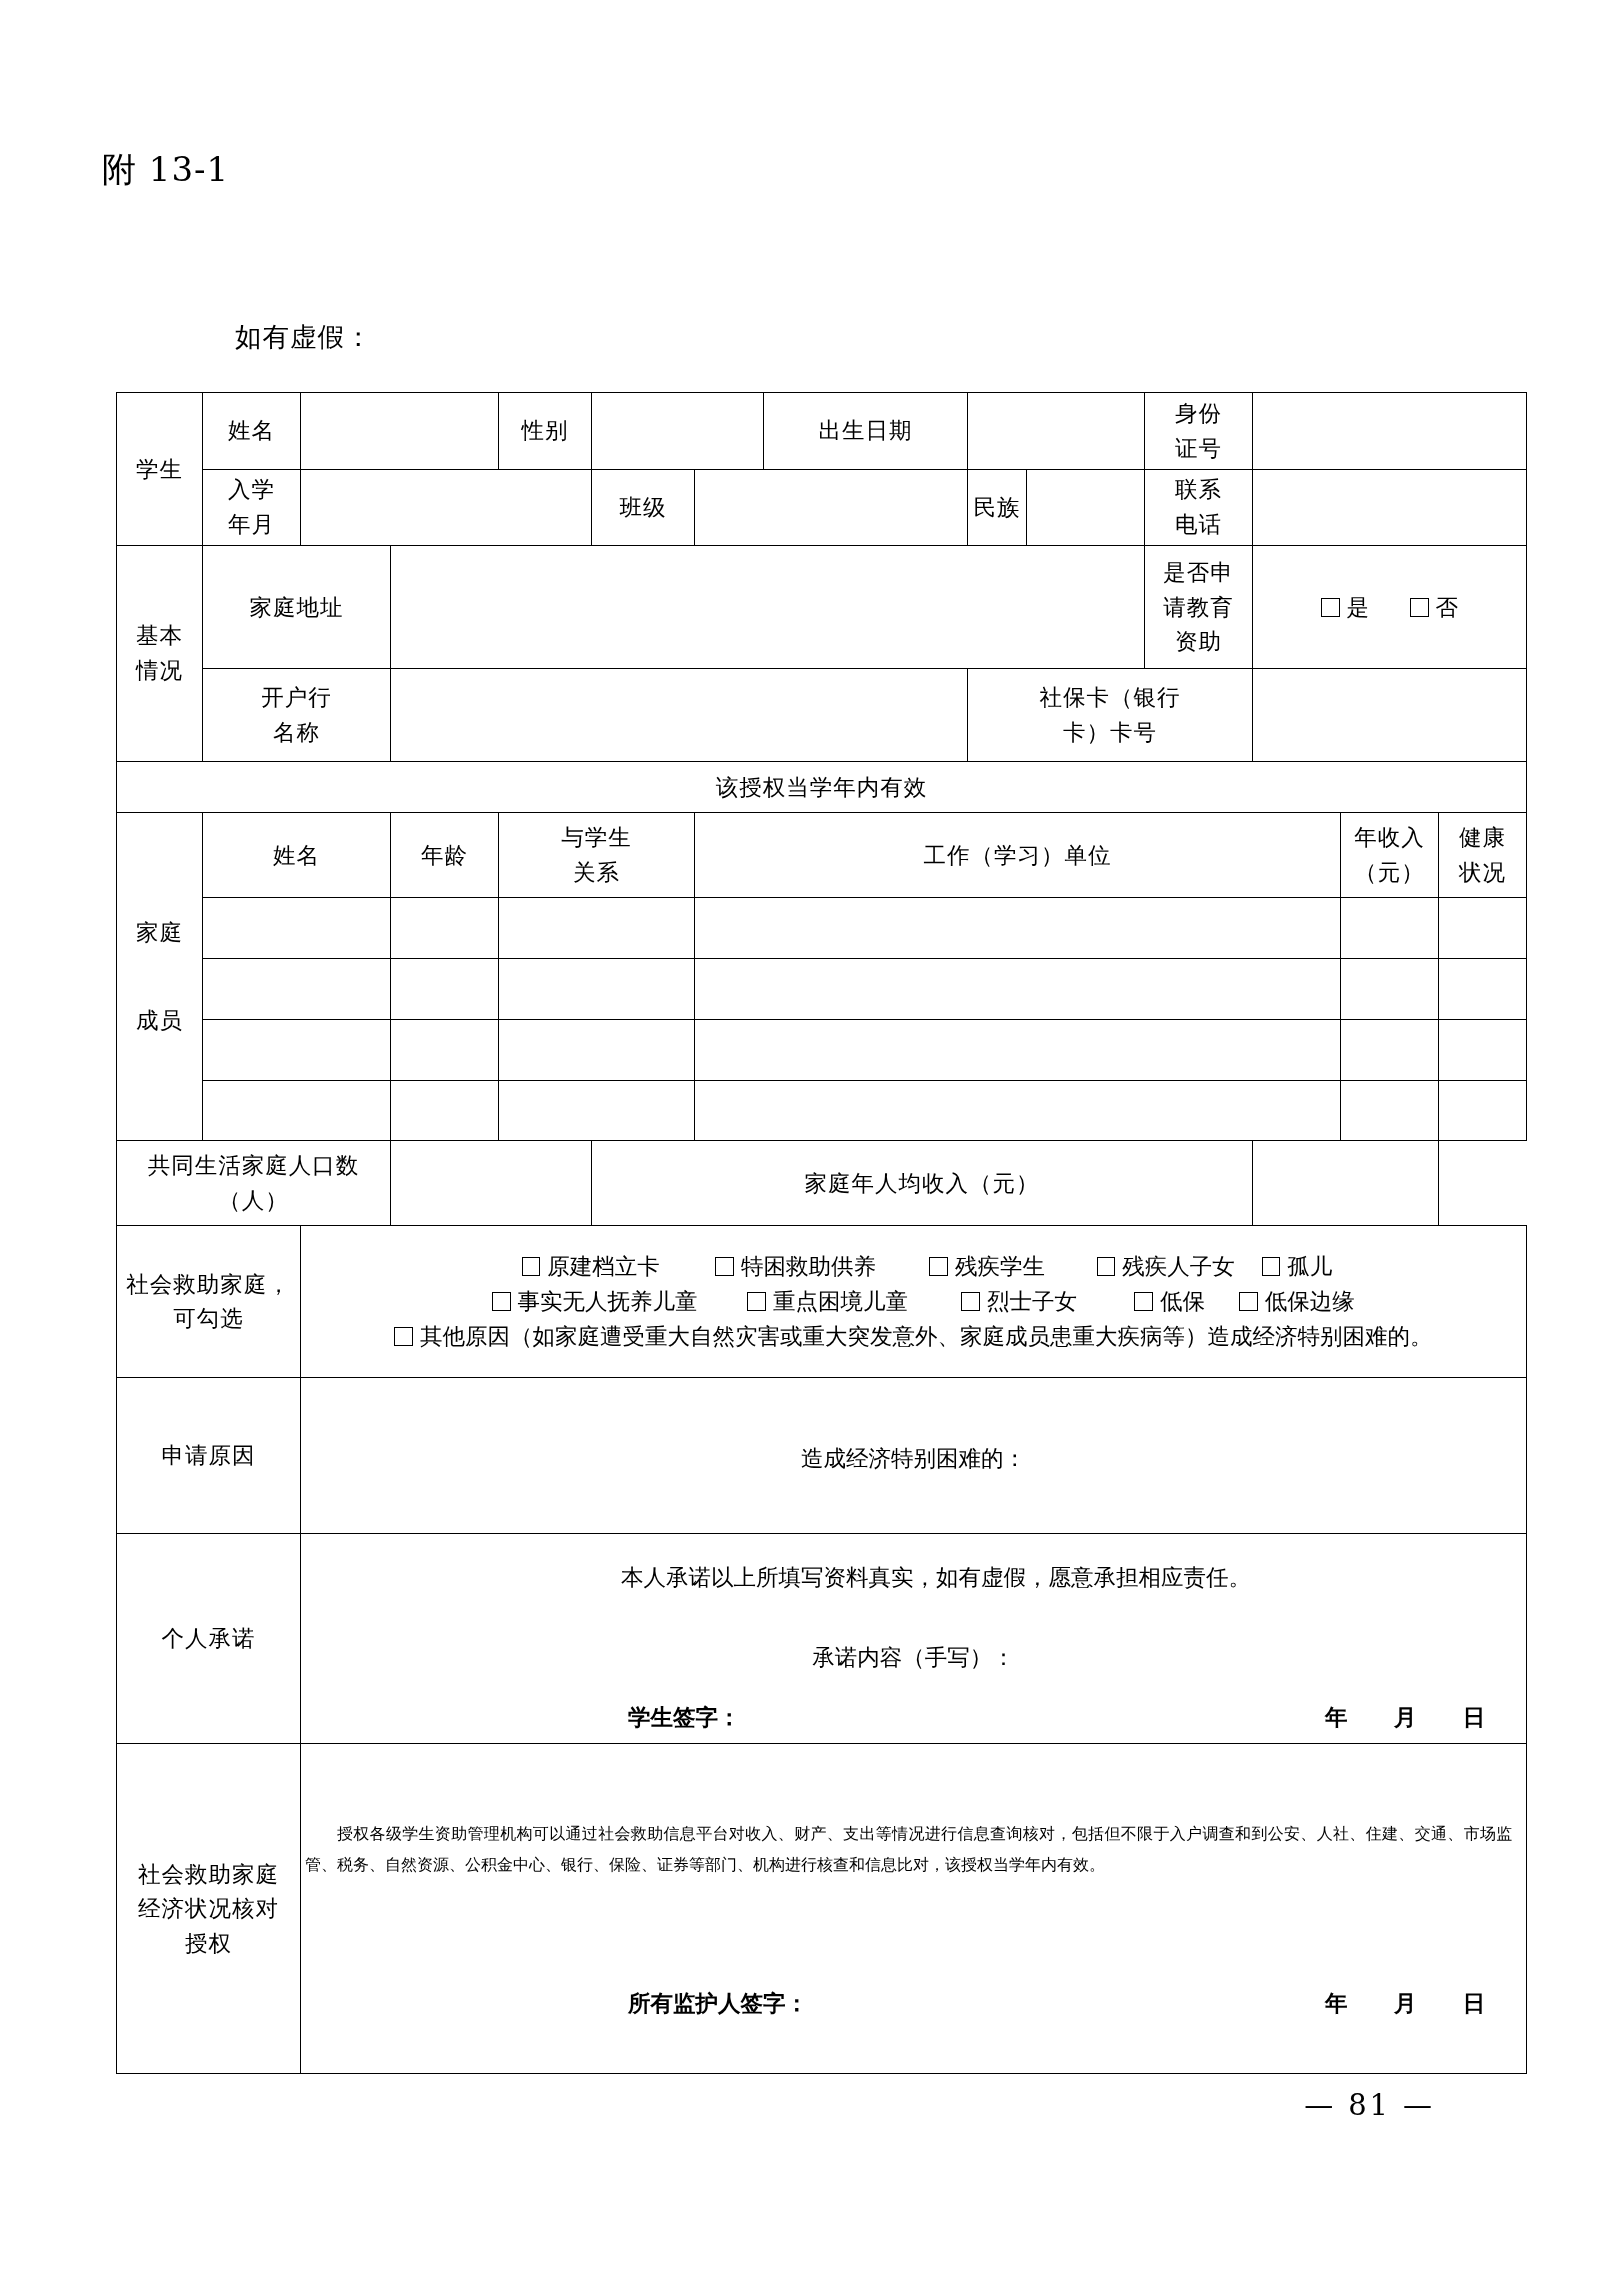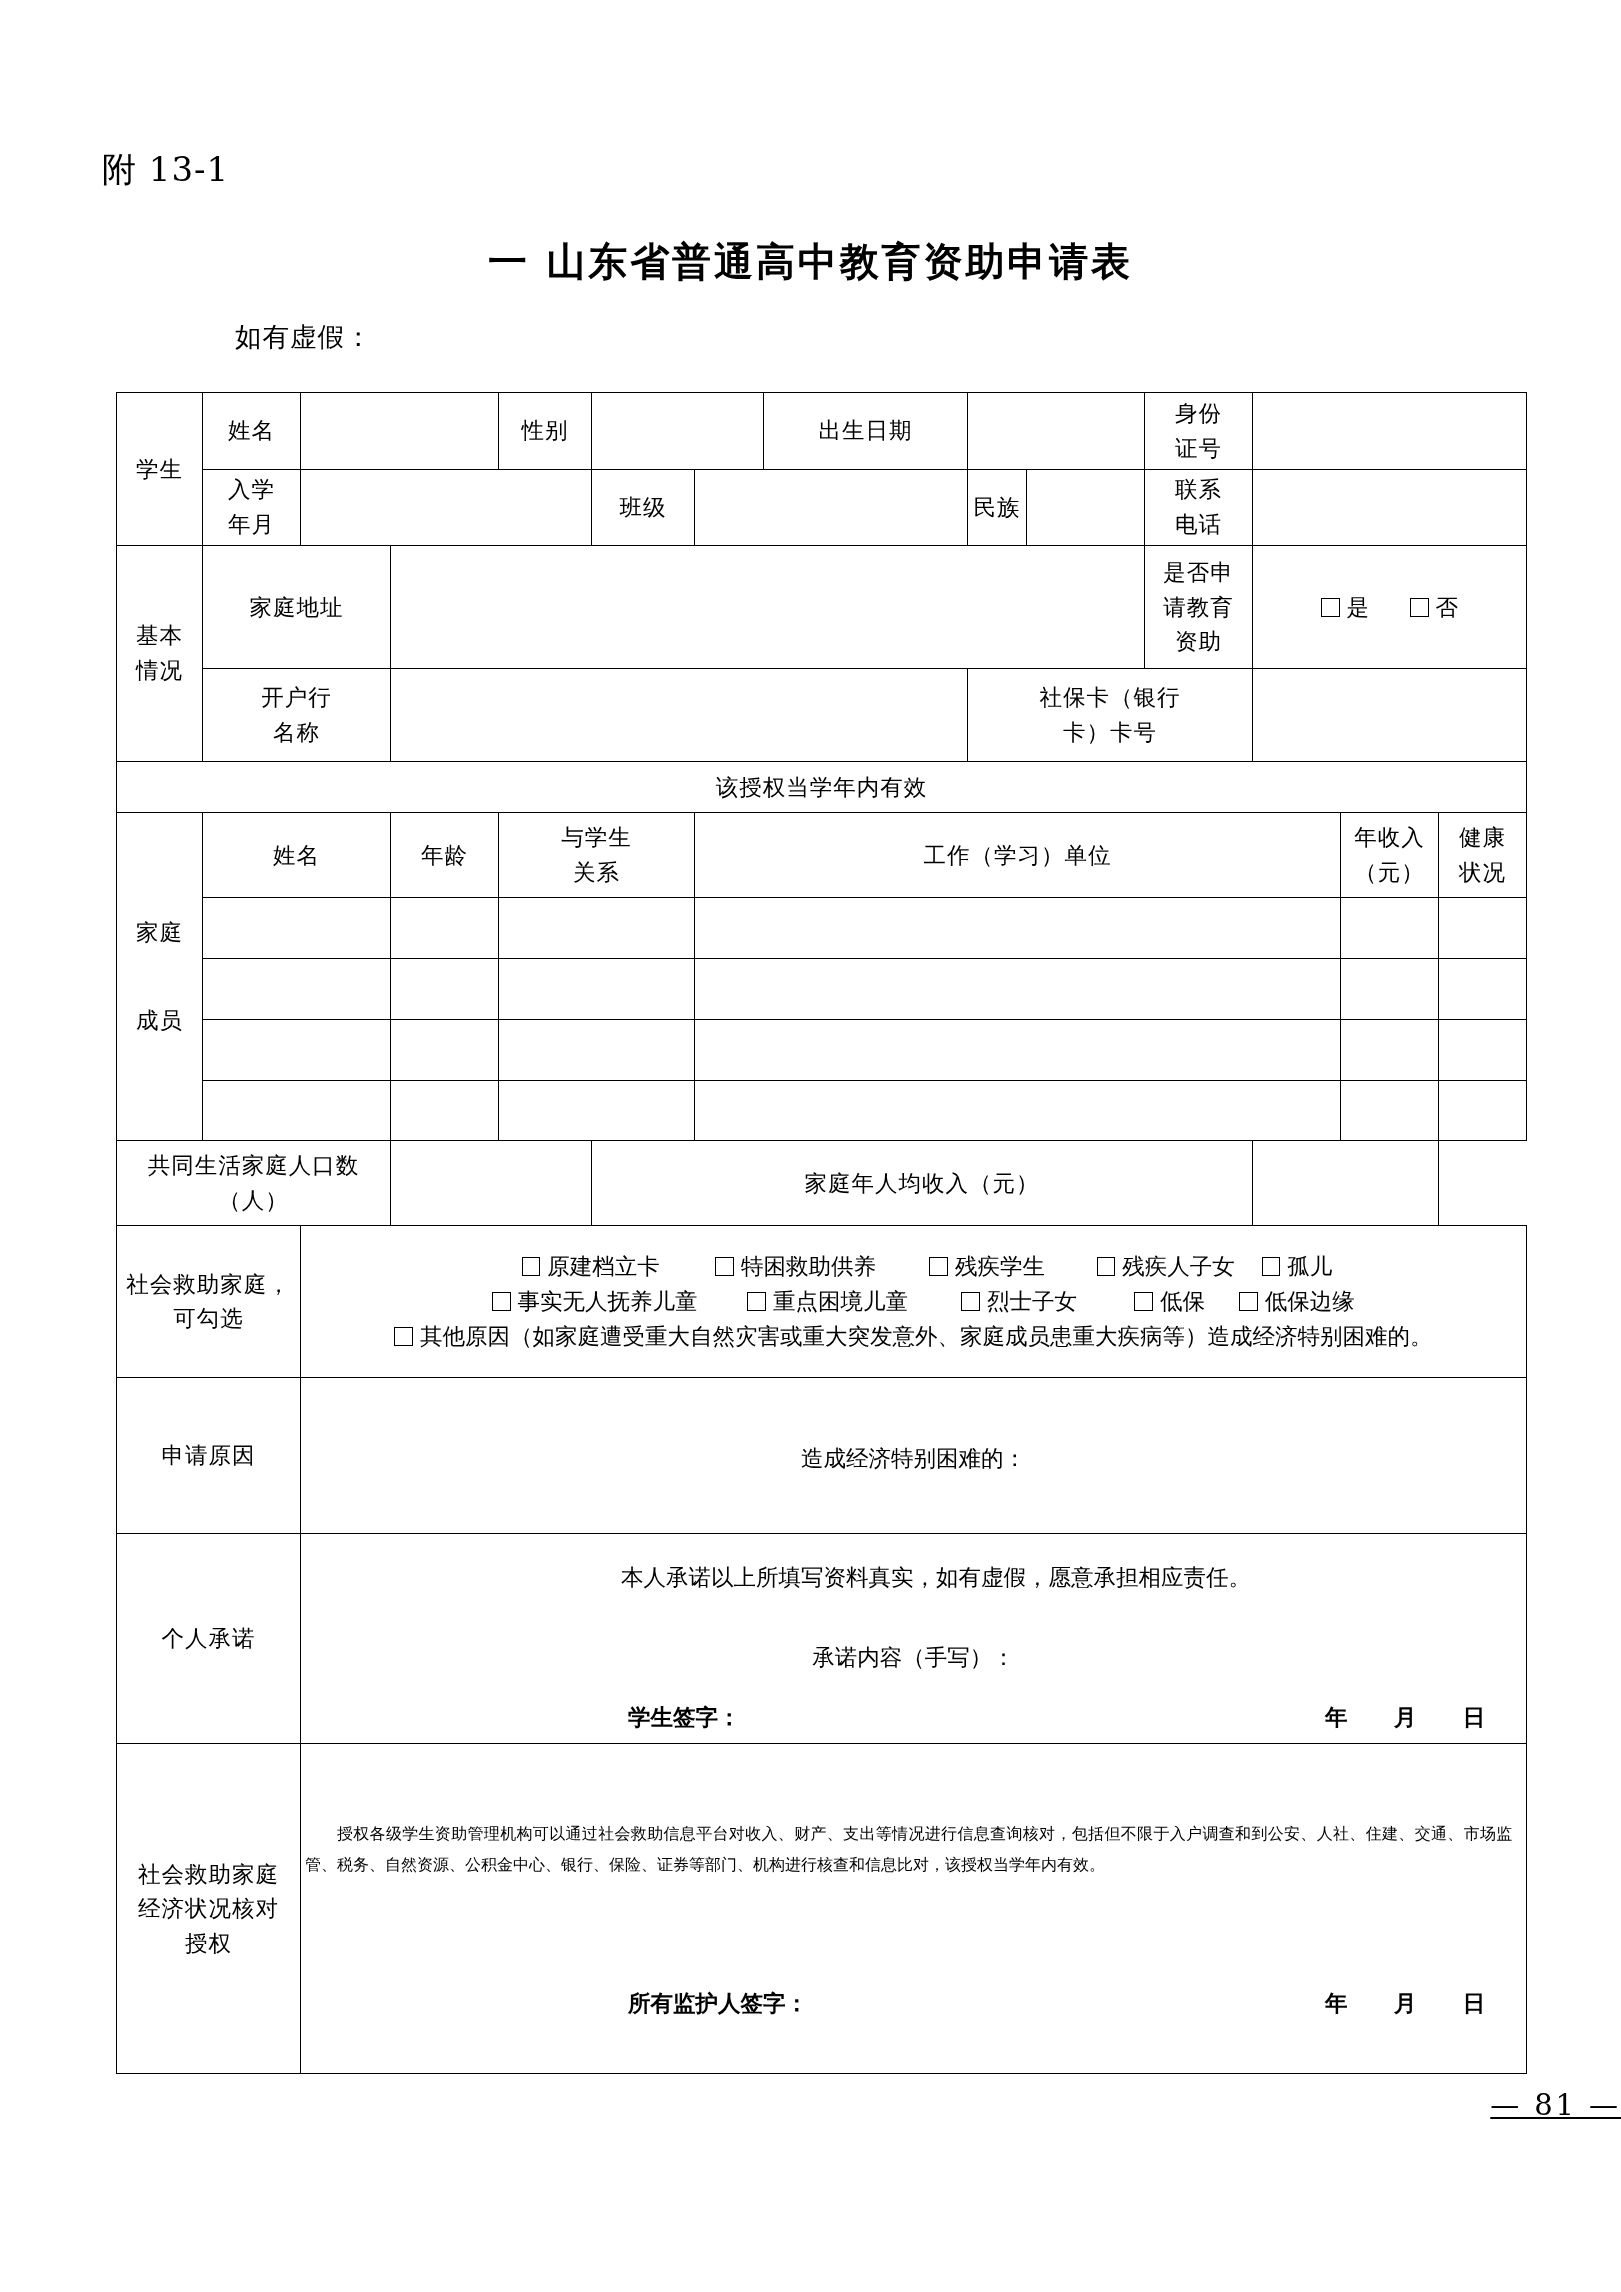--- a/index.html
+++ b/index.html
@@ -83,34 +83,33 @@
     padding-left:323px;
     padding-right:17.6px;
     font-weight:bold;
   }
   .ymd span{display:inline-block;min-width:61px;text-align:center;}
   .pagenum{
     position:absolute;
     left:0;top:2088px;
     width:1621px;
     text-align:right;
+    padding-right:186px;
     box-sizing:border-box;
     font-size:29px;
     letter-spacing:2.9px;
-    text-decoration:underline;
   }
 </style>
 </head>
 <body>
 
 <div class="page">
 
   <div class="attach-label">附 13-1</div>
 
-  <div class="doc-title">一  山东省普通高中教育资助申请表</div>
 
   <div class="school-line">如有虚假：</div>
 
   <table class="form">
     <colgroup>
       <col style="width:86px">
       <col style="width:98px">
       <col style="width:90px">
       <col style="width:108px">
       <col style="width:93px">

